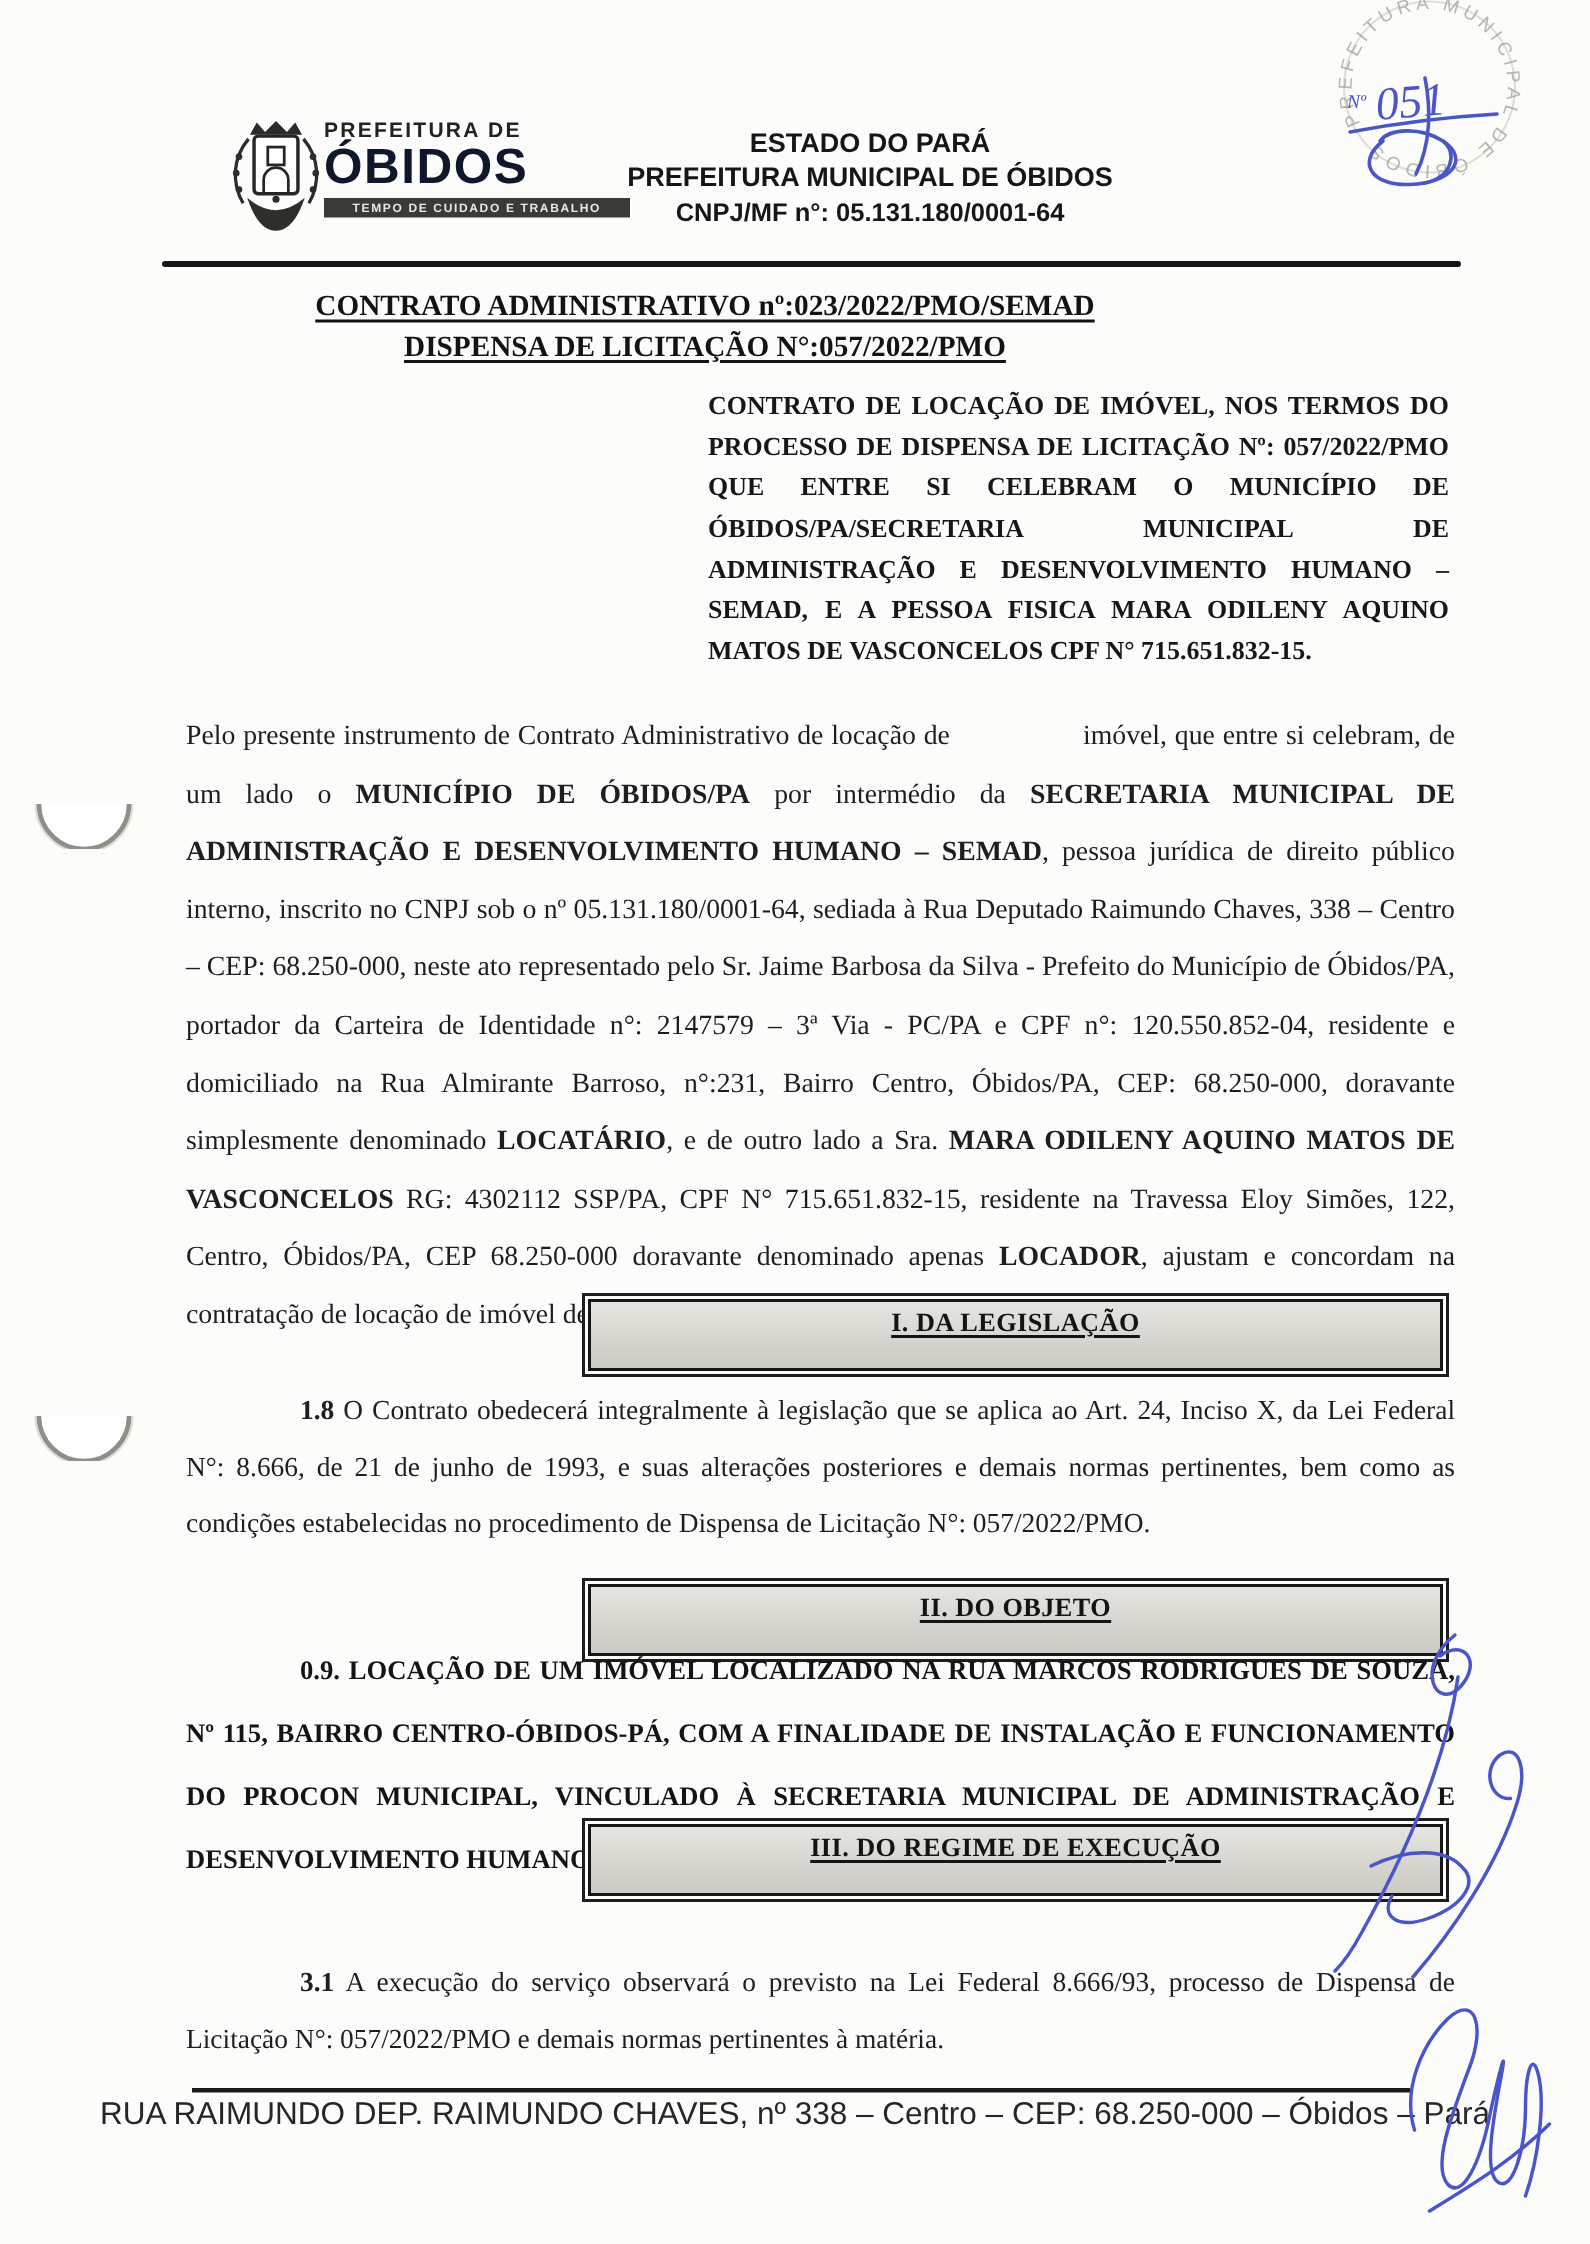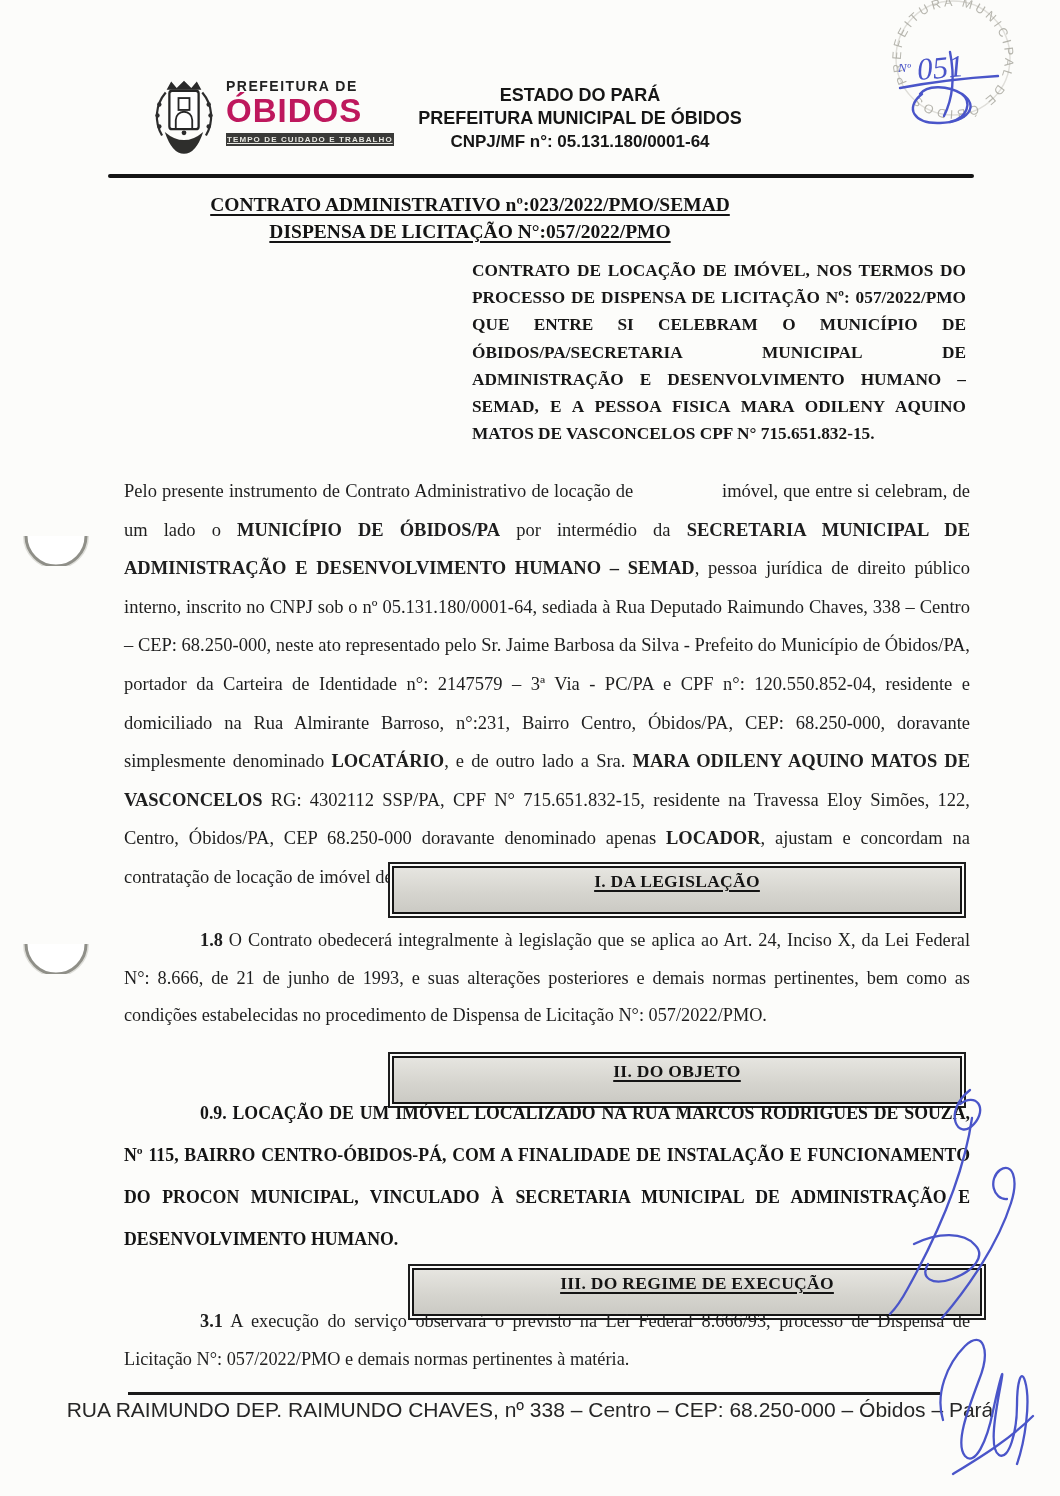--- a/index.html
+++ b/index.html
@@ -2,27 +2,27 @@
 <html><head>
 <meta charset="utf-8">
 <style>
   * { margin: 0; padding: 0; box-sizing: border-box; }
   html, body { background: #ffffff; }
   body { width: 1060px; height: 1496px; position: relative; overflow: hidden;
          font-family: "Liberation Serif", serif; color: #1e1e1e; }
   .page { position: absolute; inset: 0; background: #fcfcfa; }
 
   
-  .logo { position: absolute; left: 152px; top: 76px; display: flex; align-items: flex-start; gap: 10px; }
+  .logo { position: absolute; left: 152px; top: 76px; display: flex; align-items: flex-start; }
   .crest { flex: 0 0 auto; }
   .logo-text { padding-top: 2px; font-family: "Liberation Sans", sans-serif; }
   .logo-top { font-size: 14px; font-weight: bold; letter-spacing: 1.5px; color: #222; }
-  .logo-main { font-size: 33px; font-weight: 800; letter-spacing: 1px; color: #be185d; line-height: 34px; }
+  .logo-main { font-size: 33px; font-weight: 800; letter-spacing: 1px; color: #0f172a; line-height: 34px; }
   .logo-tagline { margin-top: 2px; background: #3a3a38; color: #e8e8e2; font-size: 8px;
-                  letter-spacing: 1.1px; padding: 2px 1px; display: inline-block; font-weight: bold; text-decoration: underline; }
+                  letter-spacing: 1.1px; padding: 2px 19px; display: inline-block; font-weight: bold; }
   .org { position: absolute; left: 360px; top: 84px; width: 440px; text-align: center;
          font-family: "Liberation Sans", sans-serif; font-weight: bold; color: #161616; }
   .org-l1, .org-l2 { font-size: 18px; line-height: 23px; }
   .org-l3 { font-size: 17px; line-height: 23px; }
 
   .stamp { position: absolute; left: 858px; top: -6px; }
 
   .rule { position: absolute; left: 108px; top: 174px; width: 866px; height: 4px;
           background: #141414; border-radius: 2px; }
 
@@ -48,21 +48,21 @@
   
   .secbox { position: absolute; left: 388px; width: 578px; border: 2px solid #1d1d1d;
             padding: 2px; background: #fcfcfa; }
   .secbox-in { border: 2px solid #161616; background: linear-gradient(180deg, #e6e5e0 0%, #d6d5cf 55%, #cbcac4 100%);
                text-align: center; padding: 3px 4px 20px; }
   .secbox-in span { font-weight: bold; font-size: 17.5px; color: #141414;
                     text-decoration: underline; text-decoration-thickness: 2px; text-underline-offset: 3px;
                     letter-spacing: 0.3px; }
   .secbox-1 { top: 862px; }
   .secbox-2 { top: 1052px; }
-  .secbox-3 { top: 1264px; margin-left: 20px; }
+  .secbox-3 { top: 1212px; }
 
   
   .footer-rule { position: absolute; left: 128px; top: 1392px; width: 812px; height: 2.5px; background: #1a1a1a; }
   .footer-text { position: absolute; left: 0; top: 1398px; width: 1060px; text-align: center;
                  font-family: "Liberation Sans", sans-serif; font-size: 21px; color: #262626; }
 
   
   .sig { position: absolute; z-index: 5; }
   .sig-1 { left: 882px; top: 1082px; }
   .sig-2 { left: 925px; top: 1322px; }

